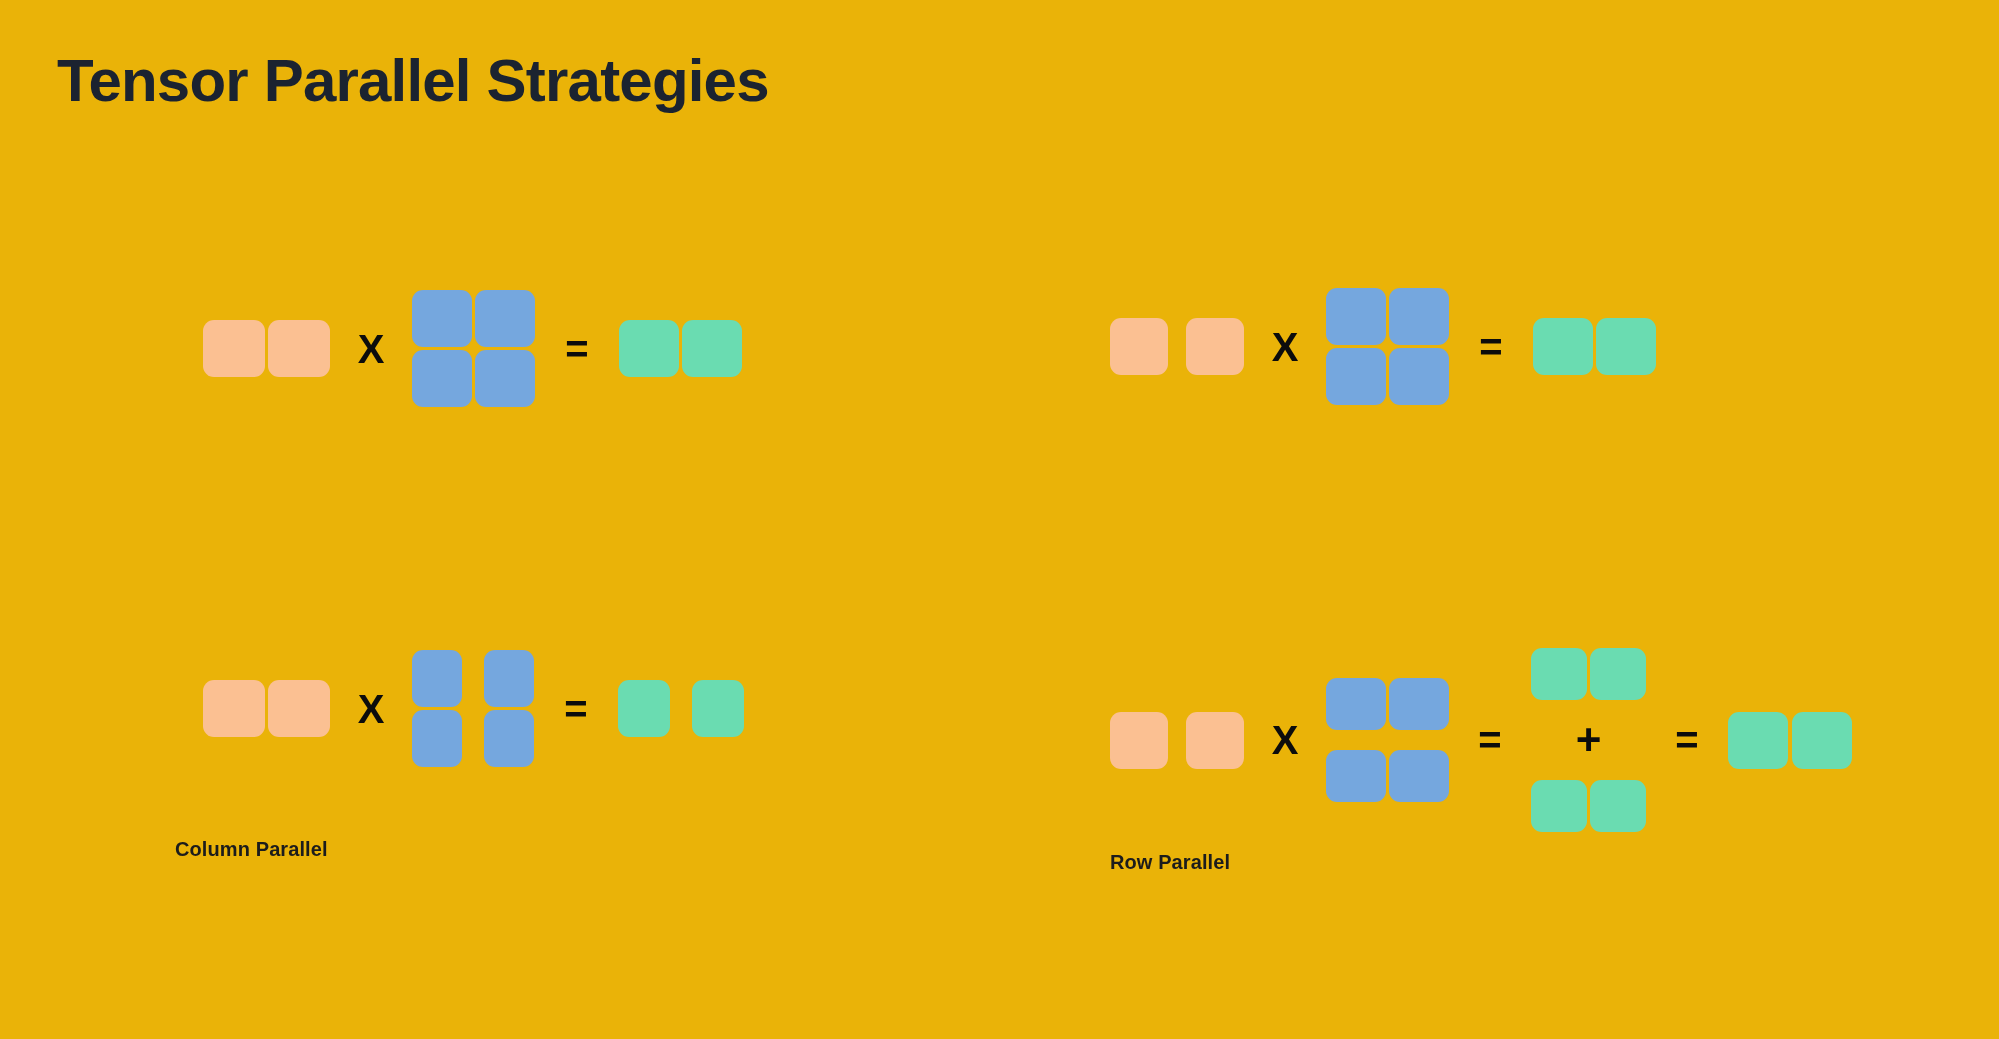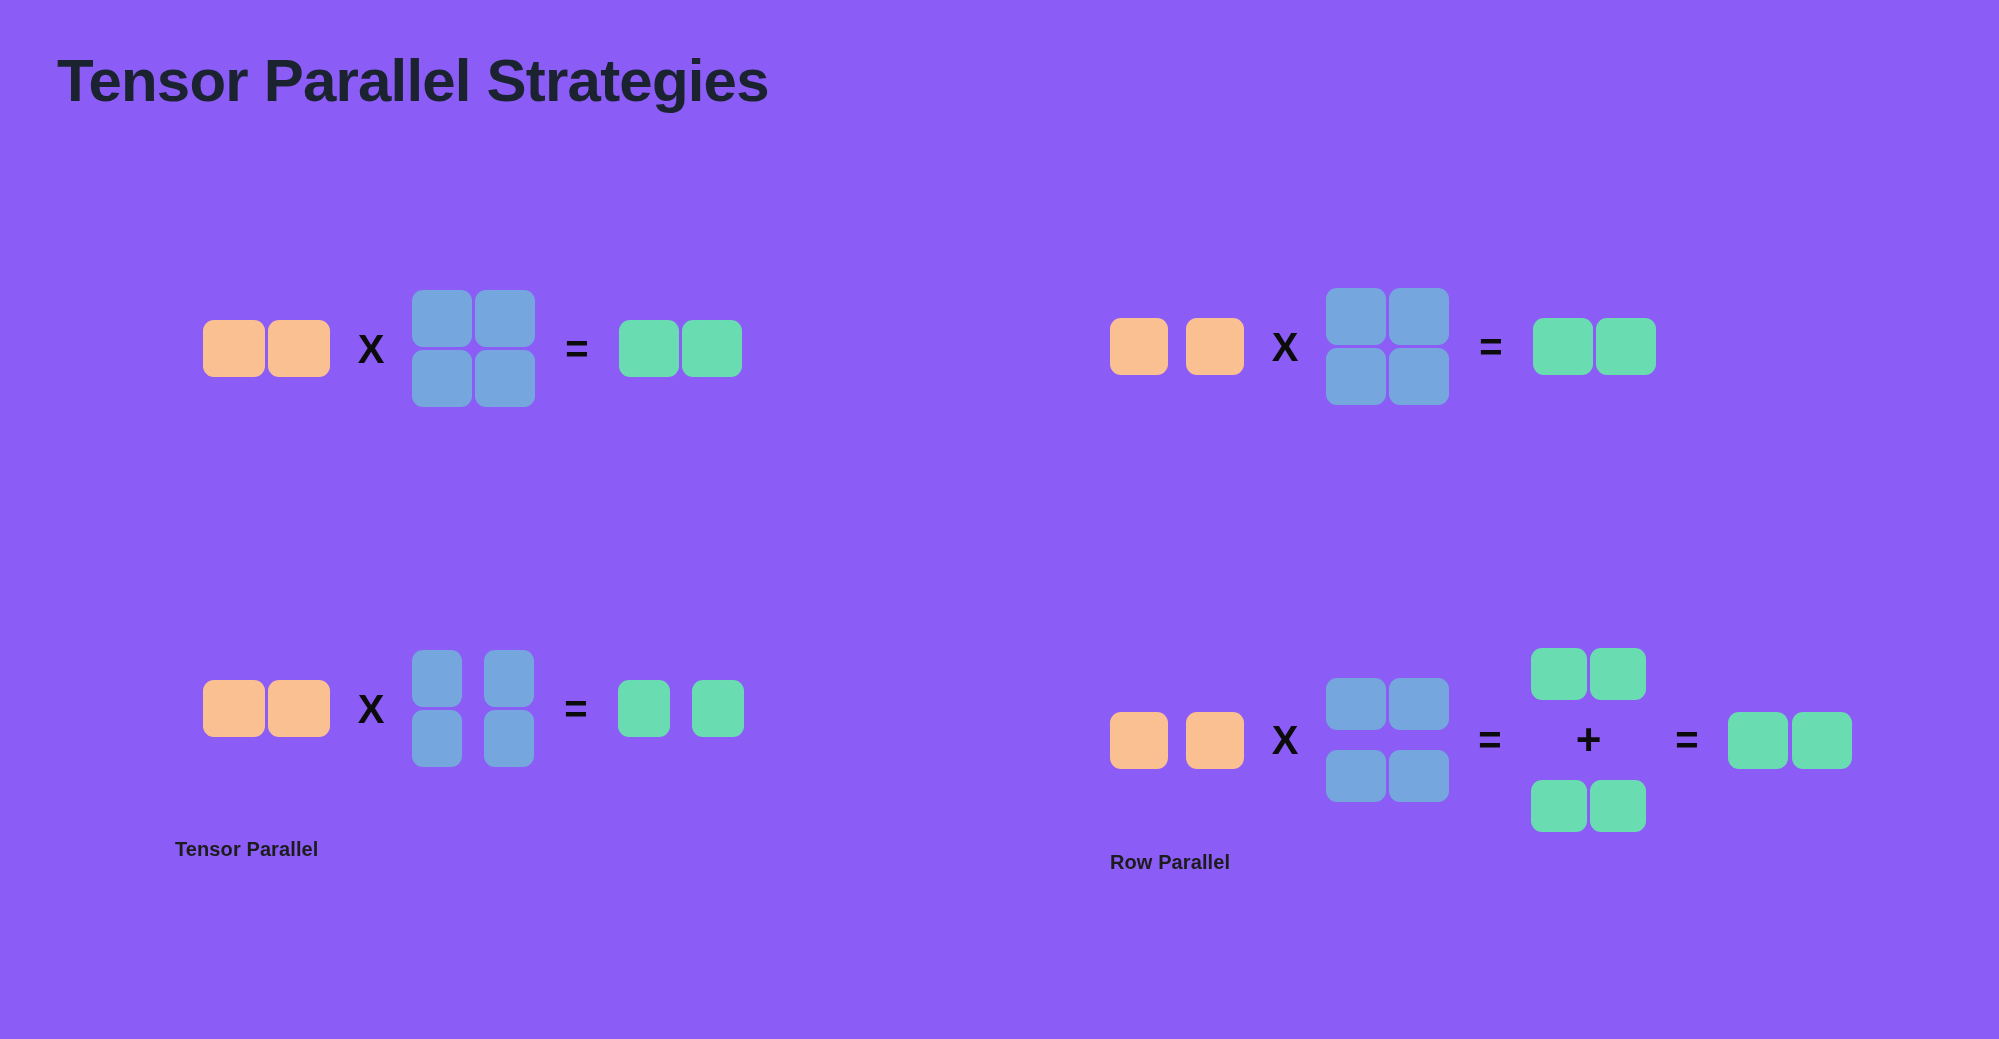--- a/index.html
+++ b/index.html
@@ -12,21 +12,21 @@
     height: 1039px;
     position: relative;
     overflow: hidden;
     font-family: "Liberation Sans", sans-serif;
     -webkit-font-smoothing: antialiased;
   }
 
   #slide {
     position: absolute;
     inset: 0;
-    background: #8b5cf6;
+    background: #eab308;
   }
 
   
   .slide-title {
     position: absolute;
     left: 57px;
     top: 48px;
     font-size: 60px;
     font-weight: 700;
     letter-spacing: -0.8px;
@@ -145,21 +145,21 @@
     <div class="op" style="width:84px;">=</div>
 
     <div class="matrix">
       <div class="mrow" style="gap:22px;">
         <div class="cell c-green" style="width:52px;height:57px;"></div>
         <div class="cell c-green" style="width:52px;height:57px;"></div>
       </div>
     </div>
   </div>
 
-  <div class="caption" style="left:175px; top:838px;">Tensor Parallel</div>
+  <div class="caption" style="left:175px; top:838px;">Column Parallel</div>
 
   <div class="diagram" style="left:1110px; top:288px;">
 
     <div class="matrix">
       <div class="mrow" style="gap:18px;">
         <div class="cell c-orange" style="width:58px;height:57px;"></div>
         <div class="cell c-orange" style="width:58px;height:57px;"></div>
       </div>
     </div>
 

